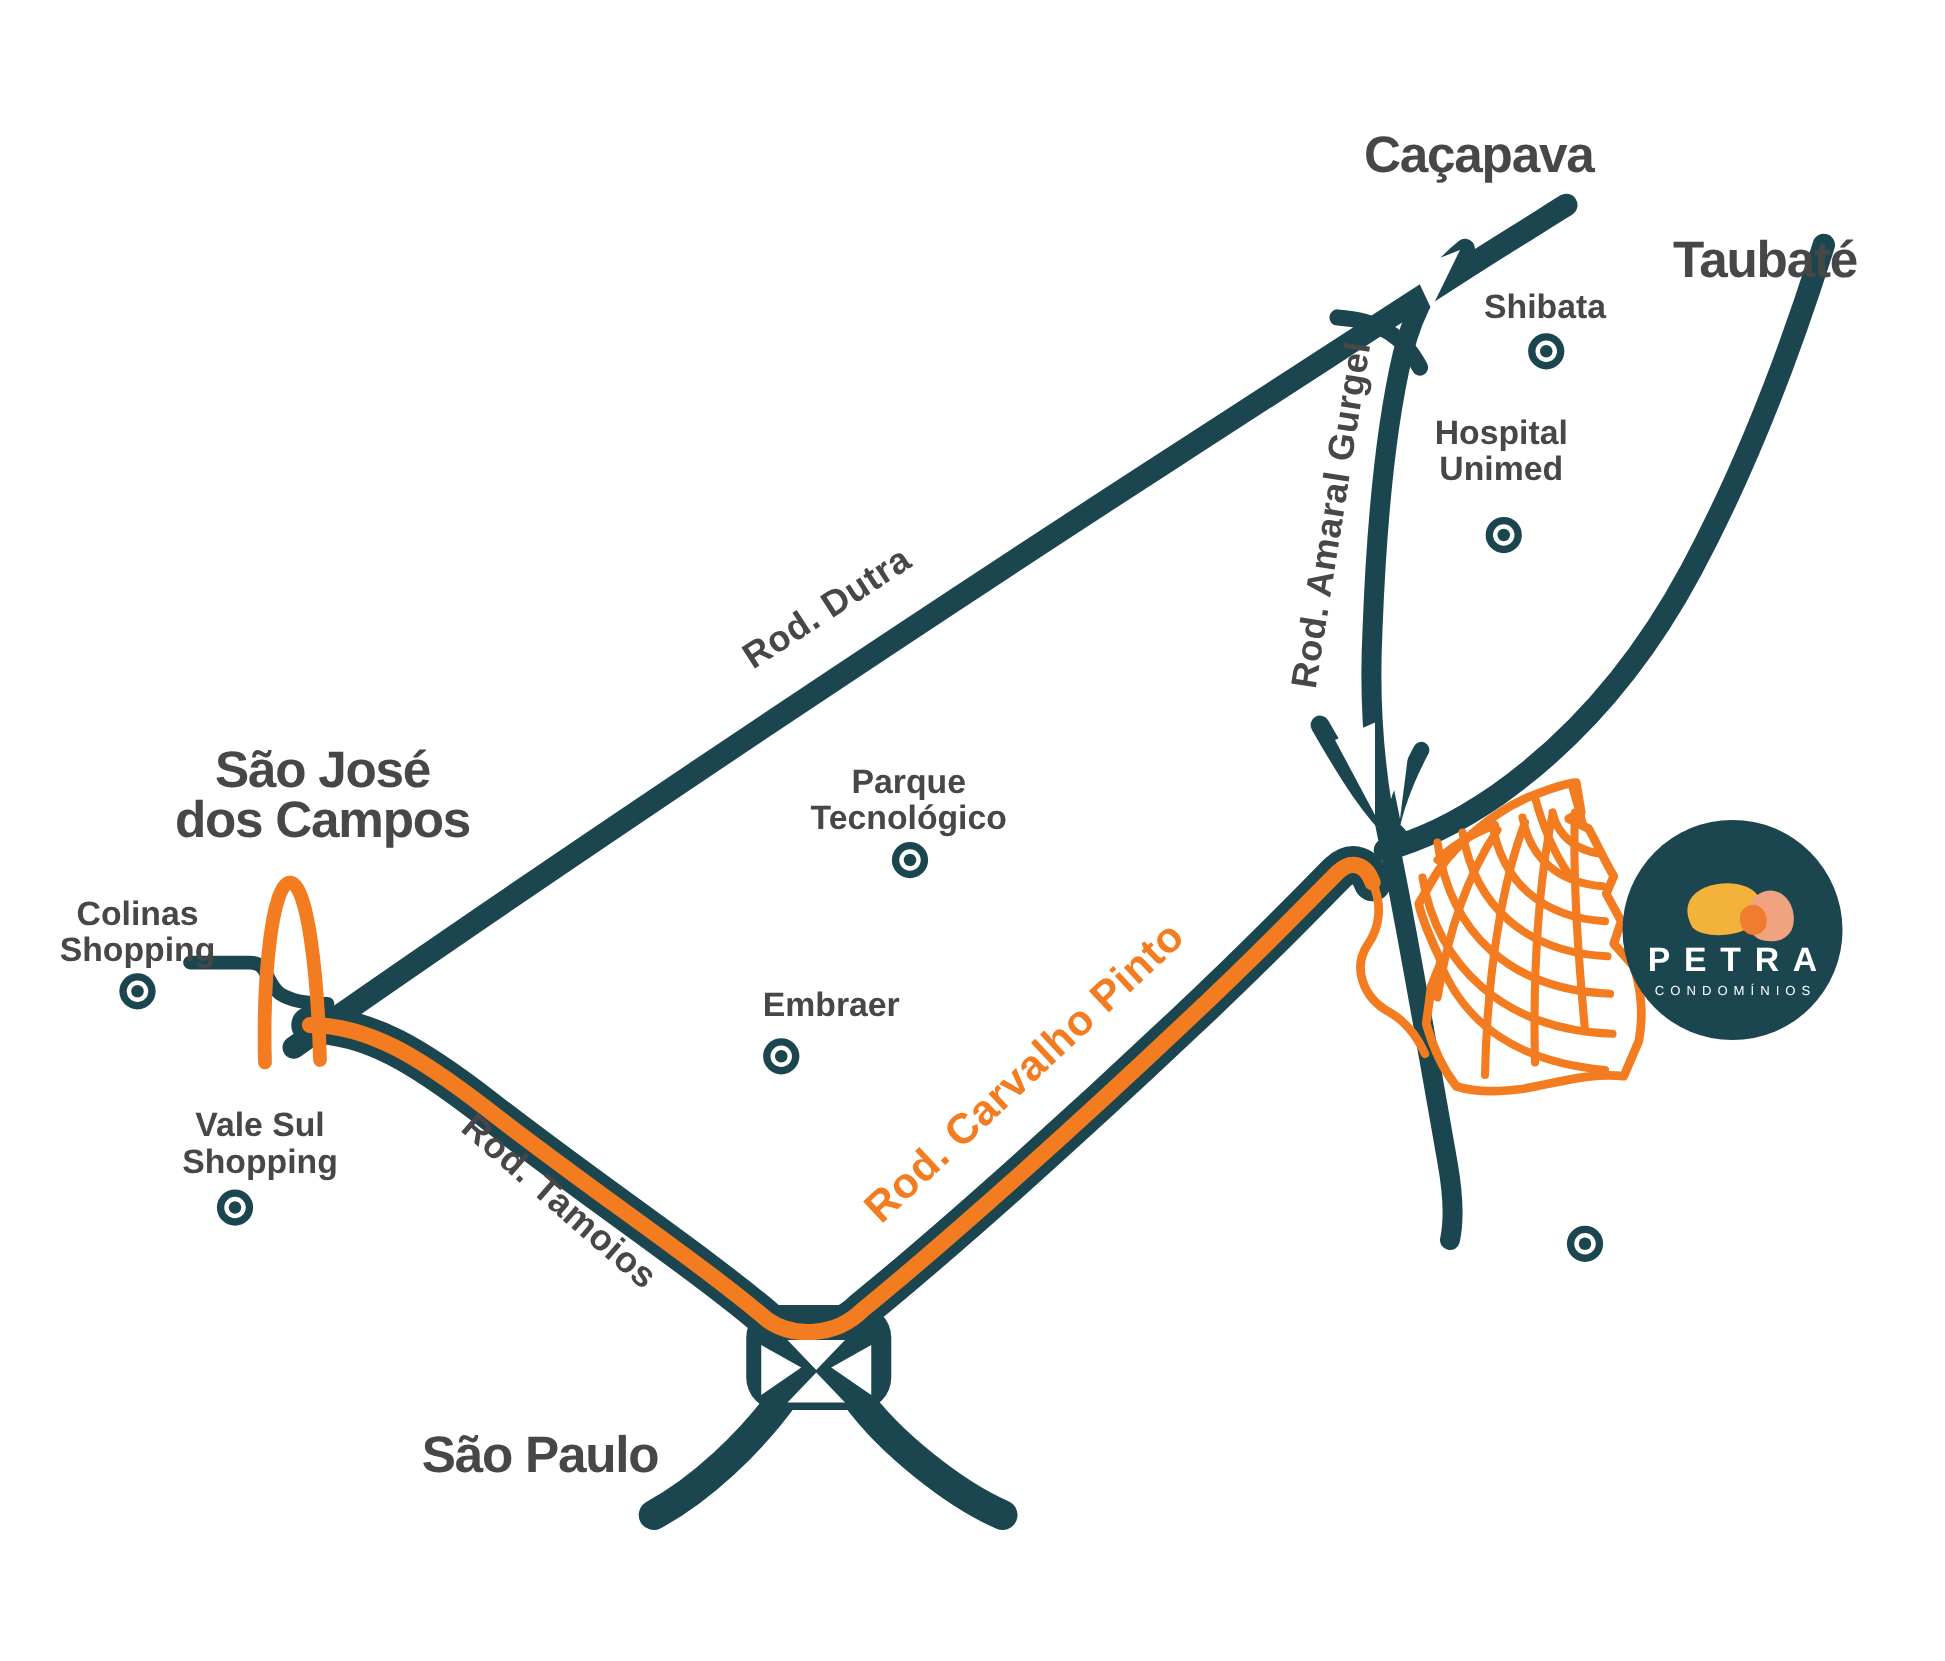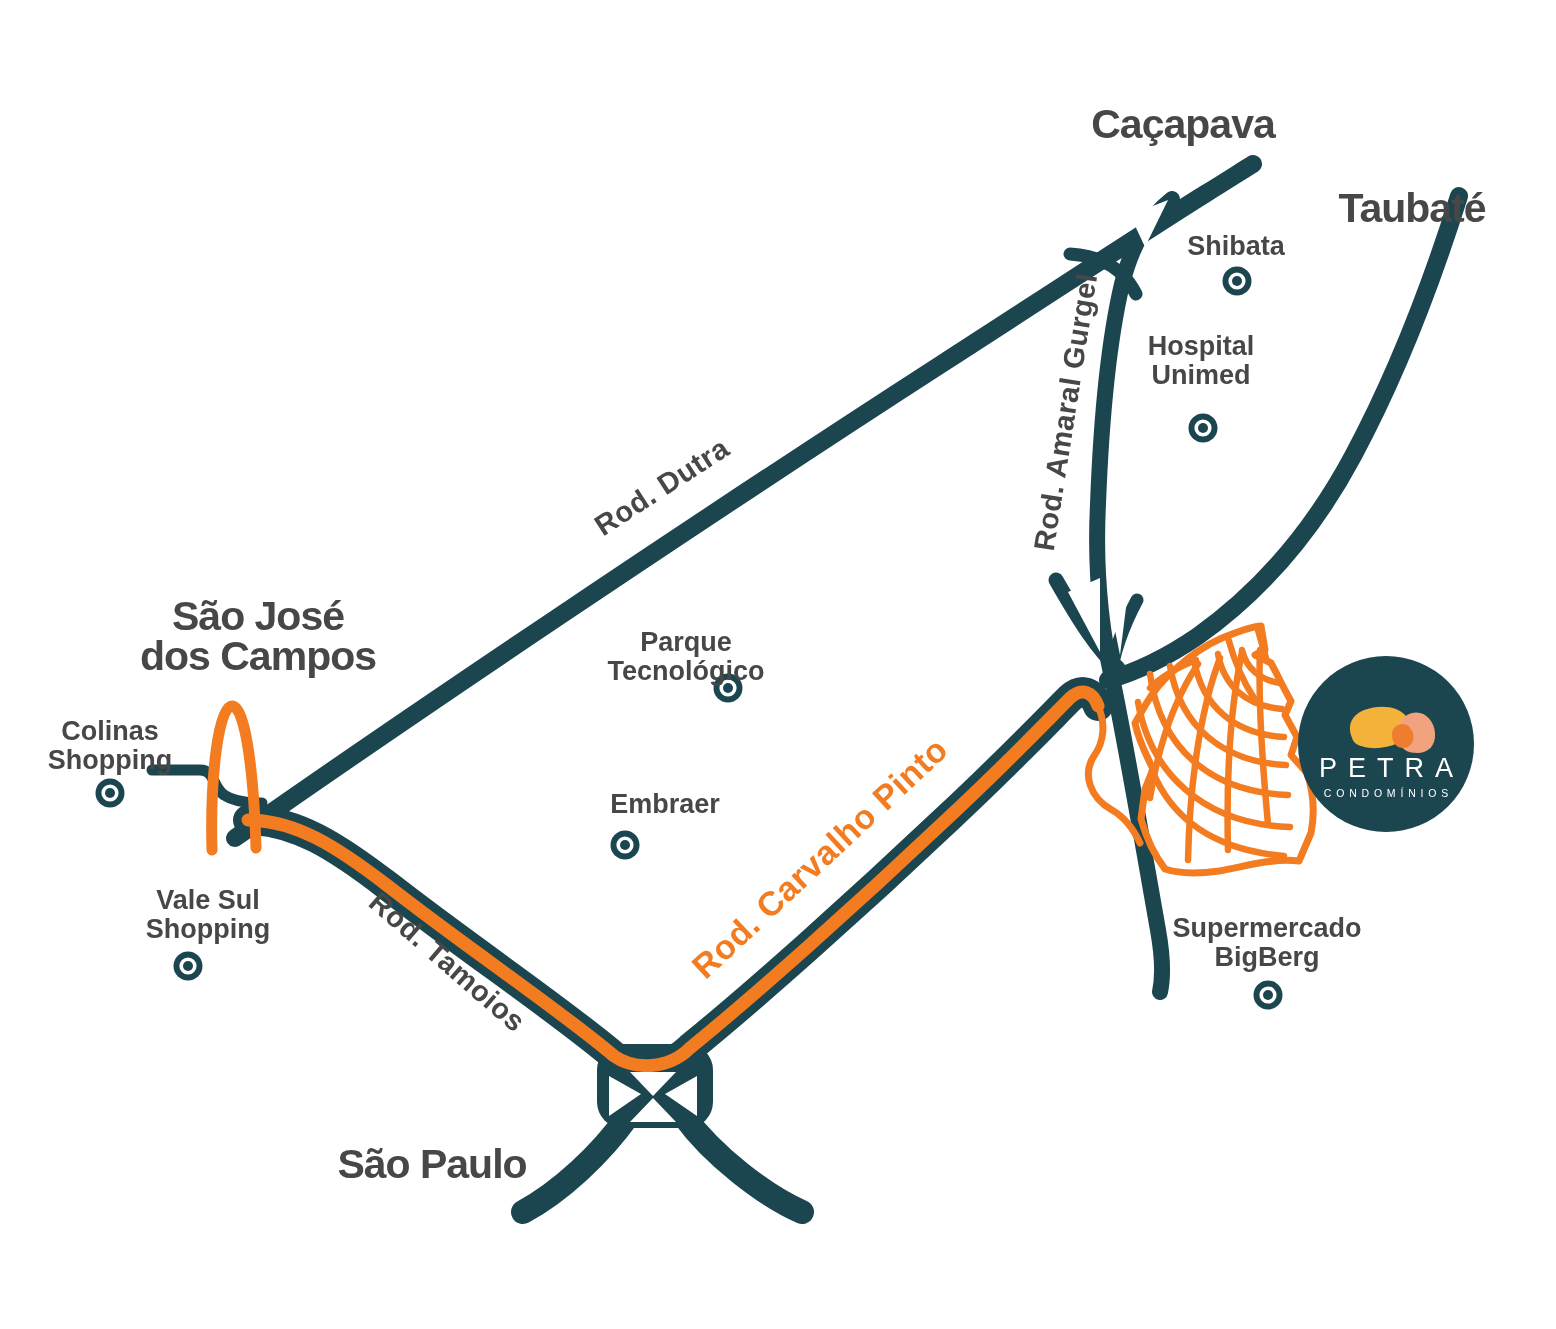--- a/index.html
+++ b/index.html
@@ -32,21 +32,21 @@
     text-align:center;color:var(--label-gray);font-weight:700;
     white-space:pre-line;
   }
   .city{font-size:41px;line-height:0.98;letter-spacing:-1px;}
   .poi{font-size:27px;line-height:1.07;}
   .roadlbl{font-size:29px;white-space:nowrap;letter-spacing:0.5px;}
   .carvalho{color:var(--highway-orange);font-size:34px;}
 
   .logo-brand{
     position:absolute;transform:translate(-50%,-50%);
-    color:#fff;font-size:27px;font-weight:400;letter-spacing:11px;padding-left:11px;
+    color:#fff;font-size:27px;font-weight:700;letter-spacing:11px;padding-left:11px;
     white-space:nowrap;
   }
   .logo-sub{
     position:absolute;transform:translate(-50%,-50%);
     color:#fff;font-size:10.5px;font-weight:400;letter-spacing:4.8px;padding-left:4.8px;
     white-space:nowrap;
   }
 </style>
 </head>
 <body>
@@ -165,25 +165,23 @@
 dos Campos</div>
   <div class="lbl city" style="left:432px;top:1164px;">São Paulo</div>
 
   <div class="lbl poi" style="left:1236px;top:246px;">Shibata</div>
   <div class="lbl poi" style="left:1201px;top:361px;">Hospital
 Unimed</div>
   <div class="lbl poi" style="left:110px;top:746px;">Colinas
 Shopping</div>
   <div class="lbl poi" style="left:189px;top:915px;margin-left:19px;">Vale Sul
 Shopping</div>
-  <div class="lbl poi" style="left:686px;top:640px;margin-top:17px;">Parque
+  <div class="lbl poi" style="left:727px;top:640px;">Parque
 Tecnológico</div>
   <div class="lbl poi" style="left:625px;top:804px;margin-left:40px;">Embraer</div>
-  <div class="lbl poi" style="left:1267px;top:943px;">Supermercado
-BigBerg</div>
 
   <div class="lbl roadlbl" style="left:662px;top:487px;transform:translate(-50%,-50%) rotate(-33deg);">Rod. Dutra</div>
   <div class="lbl roadlbl" style="left:1066px;top:412px;transform:translate(-50%,-50%) rotate(-81deg);">Rod. Amaral Gurgel</div>
   <div class="lbl roadlbl" style="left:447px;top:962px;transform:translate(-50%,-50%) rotate(41deg);">Rod. Tamoios</div>
   <div class="lbl roadlbl carvalho" style="left:820px;top:858px;transform:translate(-50%,-50%) rotate(-43deg);">Rod. Carvalho Pinto</div>
 
   <div class="logo-brand" style="left:1386px;top:768px;">PETRA</div>
   <div class="logo-sub" style="left:1386px;top:793px;">CONDOMÍNIOS</div>
 
 </div>

